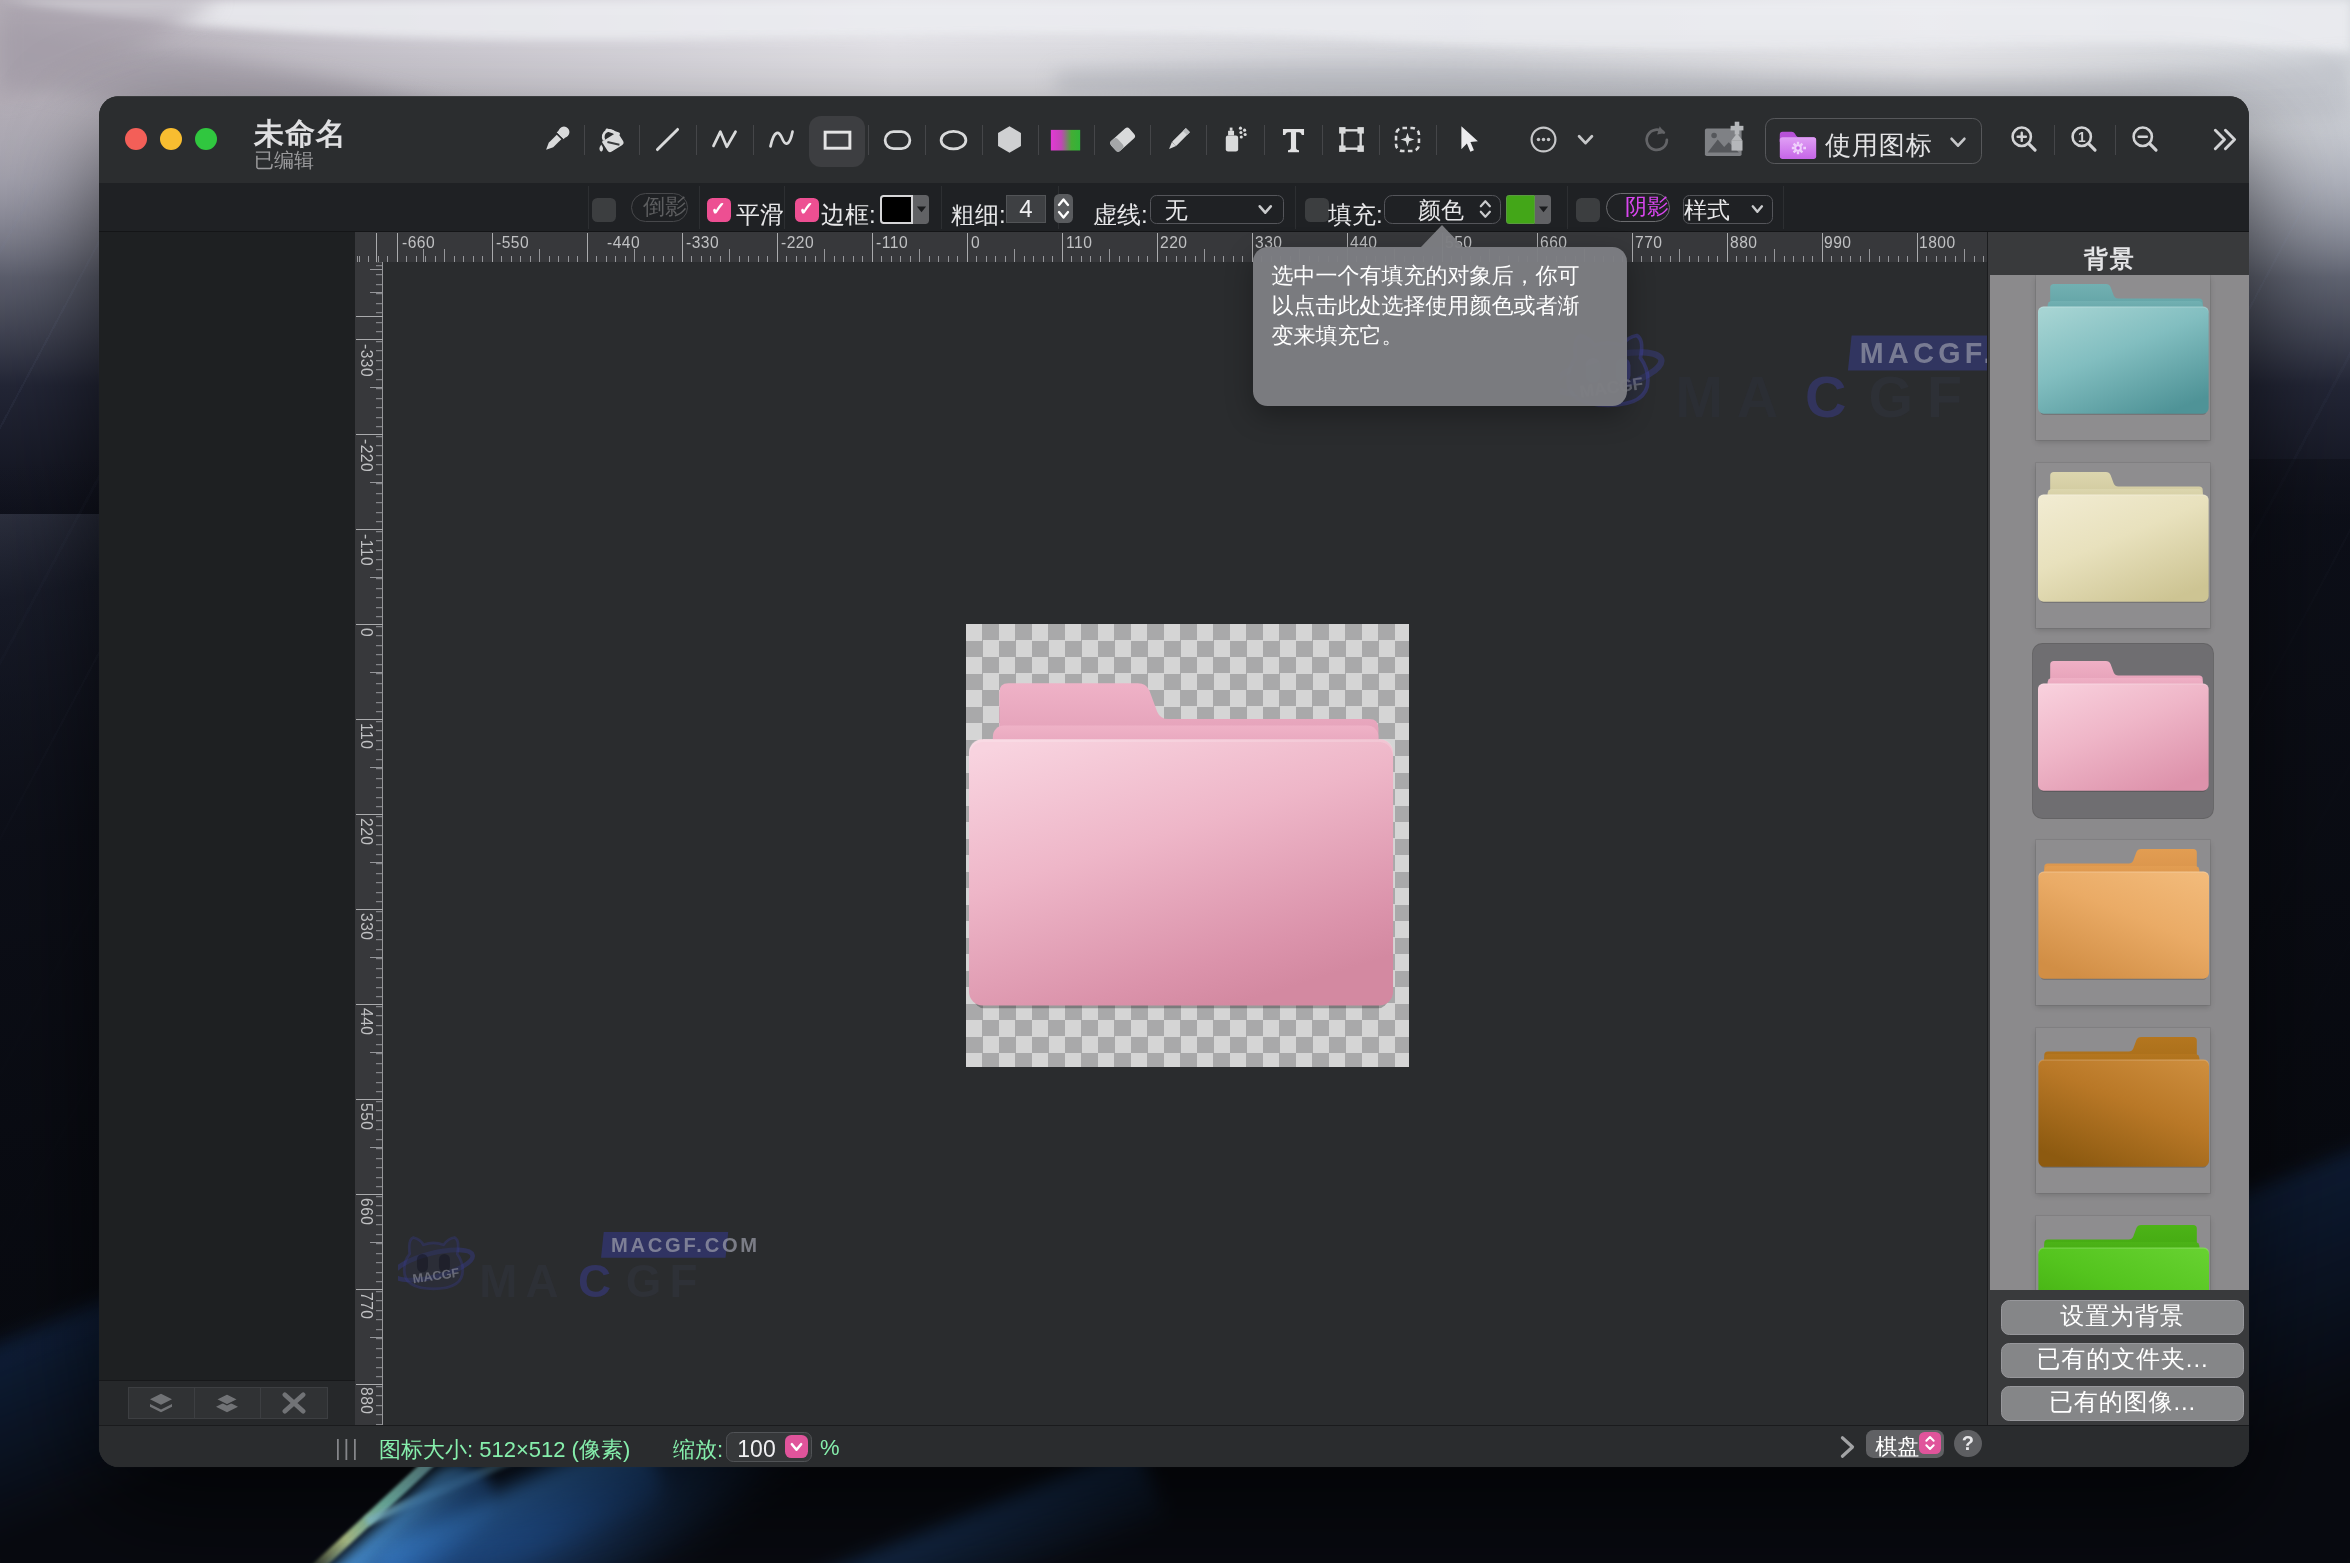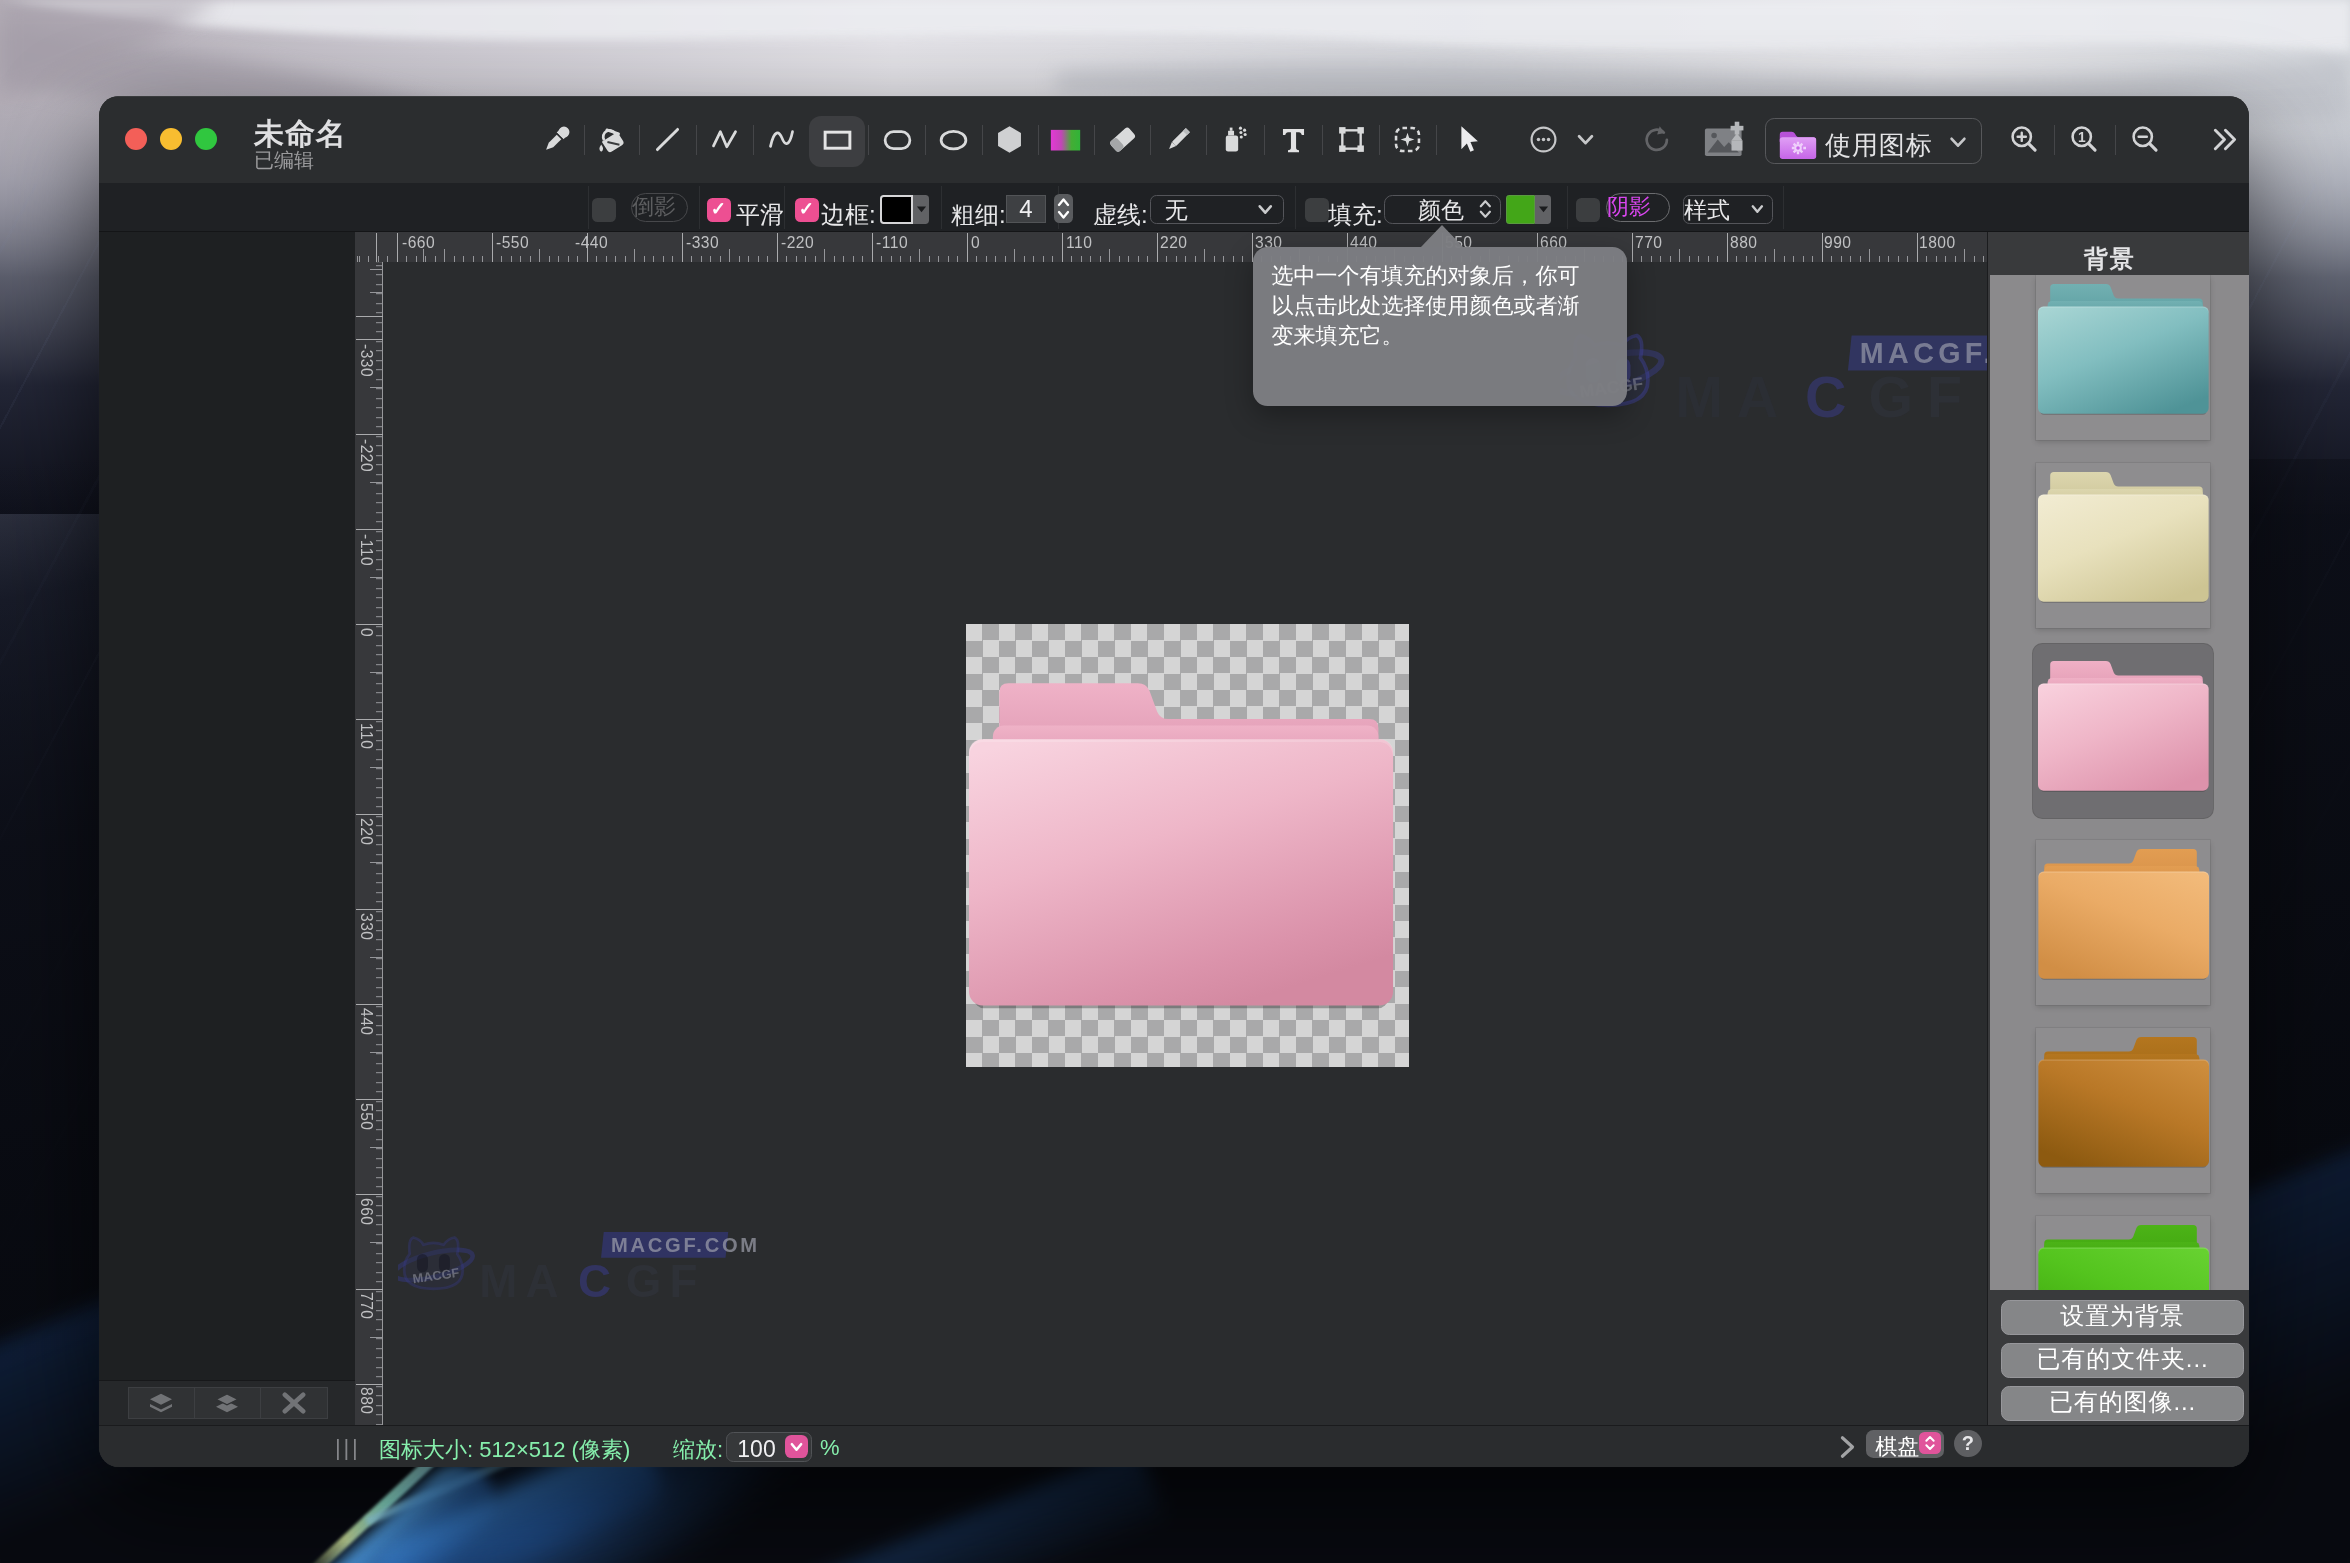--- a/index.html
+++ b/index.html
@@ -34,21 +34,21 @@
 #usebtn span { position:absolute; left:59px; top:9.2px; font-size:26px; color:#e3e3e5; letter-spacing:0.9px; }
 
 
 #row2 { position:absolute; left:0; top:87px; width:2150px; height:49px; background:#1f2124; border-bottom:0.9px solid #141517; }
 .r2sep { position:absolute; top:2.8px; width:0.9px; height:43px; background:#2d2f32; }
 .chk { position:absolute; top:21px; width:24px; height:24px; border-radius:5.5px; background:#46484a; }
 .chk.on { background:#ed4f92; }
 .chk.on:after { content:"\2713"; position:absolute; left:3.7px; top:0px; color:#fff; font-size:18.4px; font-weight:bold; }
 .chk.dim { background:#3c3e40; }
 .r2lab { position:absolute; top:23px; font-size:24px; color:#e8e8ea; white-space:nowrap; }
-.pill { position:absolute; top:11px; height:29px; border:1.8px solid #47484b; border-radius:14.7px; text-align:left; font-size:22px; color:#5d5e60; line-height:25px; }
+.pill { position:absolute; top:11px; height:29px; border:1.8px solid #47484b; border-radius:14.7px; text-align:right; font-size:22px; color:#5d5e60; line-height:25px; }
 .pill.lit { color:#d946ef; border-color:#6b6c6f; }
 .ddown { position:absolute; top:12px; height:28.5px; border:1.8px solid #54555a; border-radius:6.4px; color:#e8e8ea; font-size:23px; }
 
 
 #leftpane { position:absolute; left:0; top:136px; width:256px; height:1193px; background:#1e2022; }
 #lp-foot { position:absolute; left:0; top:1148px; width:256px; height:45px; background:#26282a; border-top:0.9px solid #17181a;}
 #lp-btns { position:absolute; left:28.5px; top:6.4px; width:200px; height:32px; background:#303234; border:0.9px solid #3d3f42; display:flex; }
 #lp-btns .b { flex:1; border-right:0.9px solid #3d3f42; position:relative; }
 #lp-btns .b:last-child { border-right:none; }
 #lp-btns svg { position:absolute; left:50%; top:50%; transform:translate(-50%,-50%); }
@@ -432,21 +432,21 @@
     </div>
       </div>
   </div>
 
   <div id="hruler">
     <div class="t1"></div>
       <div class="t2"></div>
       <div class="t3"></div>
     <div class="rlab" style="left:47px">-660</div>
       <div class="rlab" style="left:141px">-550</div>
-      <div class="rlab" style="left:220px">-440</div>
+      <div class="rlab" style="left:252px">-440</div>
       <div class="rlab" style="left:331px">-330</div>
       <div class="rlab" style="left:426px">-220</div>
       <div class="rlab" style="left:521px">-110</div>
       <div class="rlab" style="left:616px">0</div>
       <div class="rlab" style="left:711px">110</div>
       <div class="rlab" style="left:805px">220</div>
       <div class="rlab" style="left:900px">330</div>
       <div class="rlab" style="left:995px">440</div>
       <div class="rlab" style="left:1090px">550</div>
       <div class="rlab" style="left:1185px">660</div>

